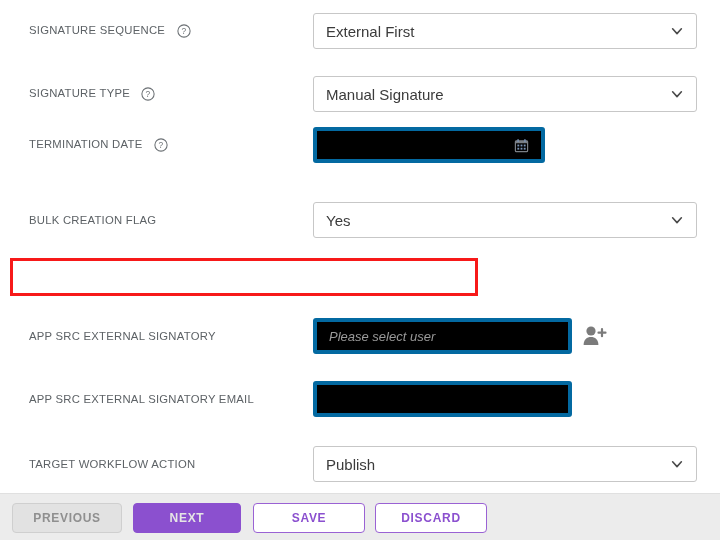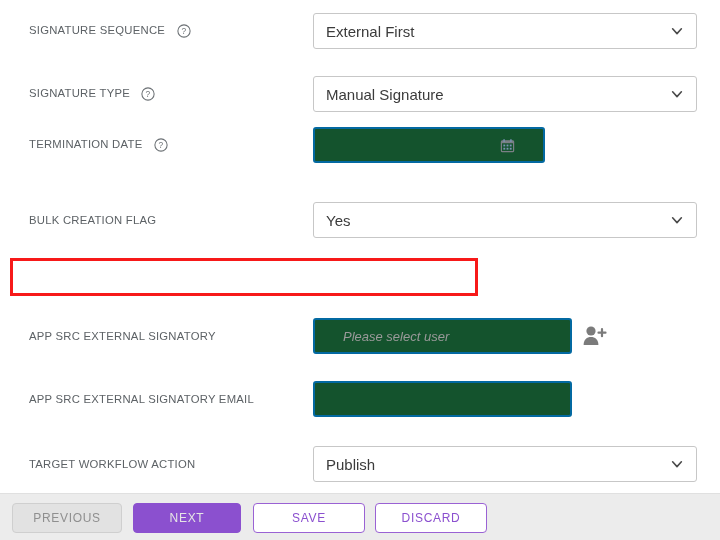--- a/index.html
+++ b/index.html
@@ -88,26 +88,26 @@
     width: 14px; height: 14px;
     flex: 0 0 auto;
   }
   .chev svg { display: block; }
 
   
   .input {
     position: absolute;
     left: 313px;
     height: 36px;
-    border: 2px solid #0369a1;
+    border: 4px solid #0369a1;
     border-radius: 3px;
-    background: #14532d;
+    background: #000000;
     display: flex;
     align-items: center;
-    padding: 0 28px;
+    padding: 0 12px;
   }
   .input .ph {
     font-size: 13px;
     color: #9a9a9a;
     font-style: italic;
     white-space: nowrap;
   }
   .input .value {
     font-size: 13px;
     color: #3b3b3b;
@@ -171,20 +171,21 @@
 
   
   .footer {
     position: absolute;
     left: 0;
     top: 493px;
     width: 720px;
     height: 47px;
     background: #ececec;
     border-top: 1px solid #e0e0e0;
+    font-weight: bold;
   }
   .btn {
     position: absolute;
     top: 9px;
     height: 30px;
     border-radius: 4px;
     font-size: 12px;
     letter-spacing: 0.7px;
     display: flex;
     align-items: center;

